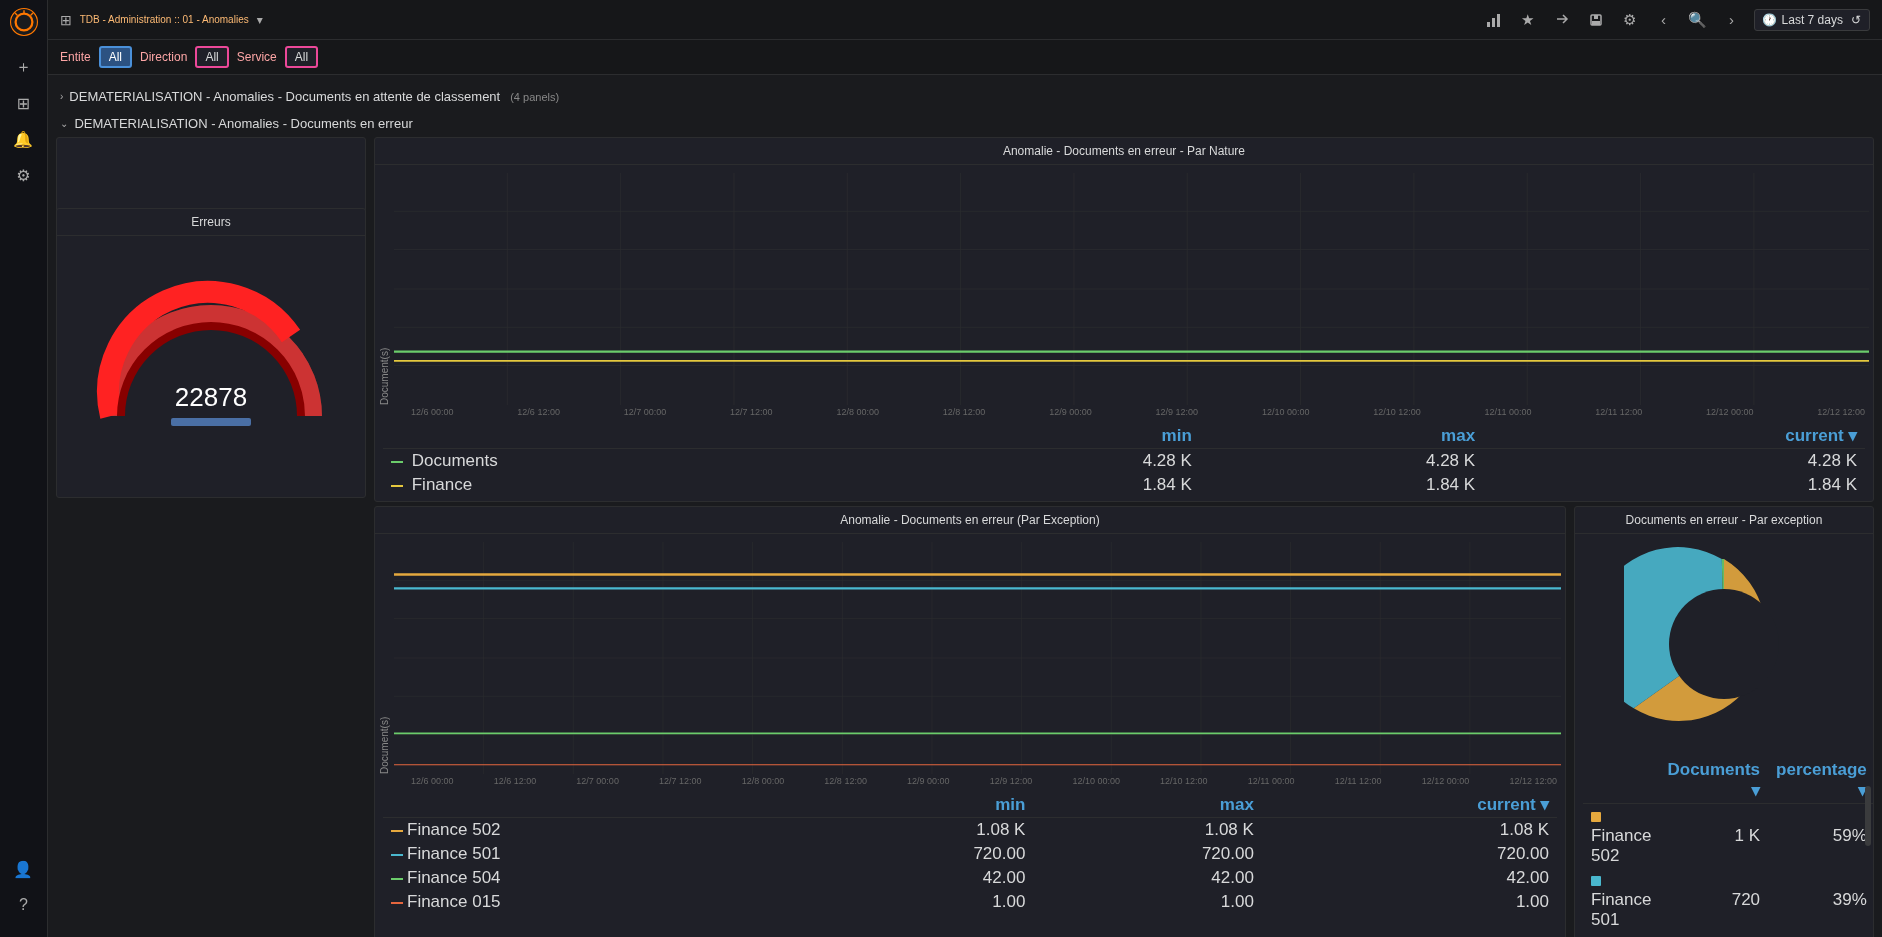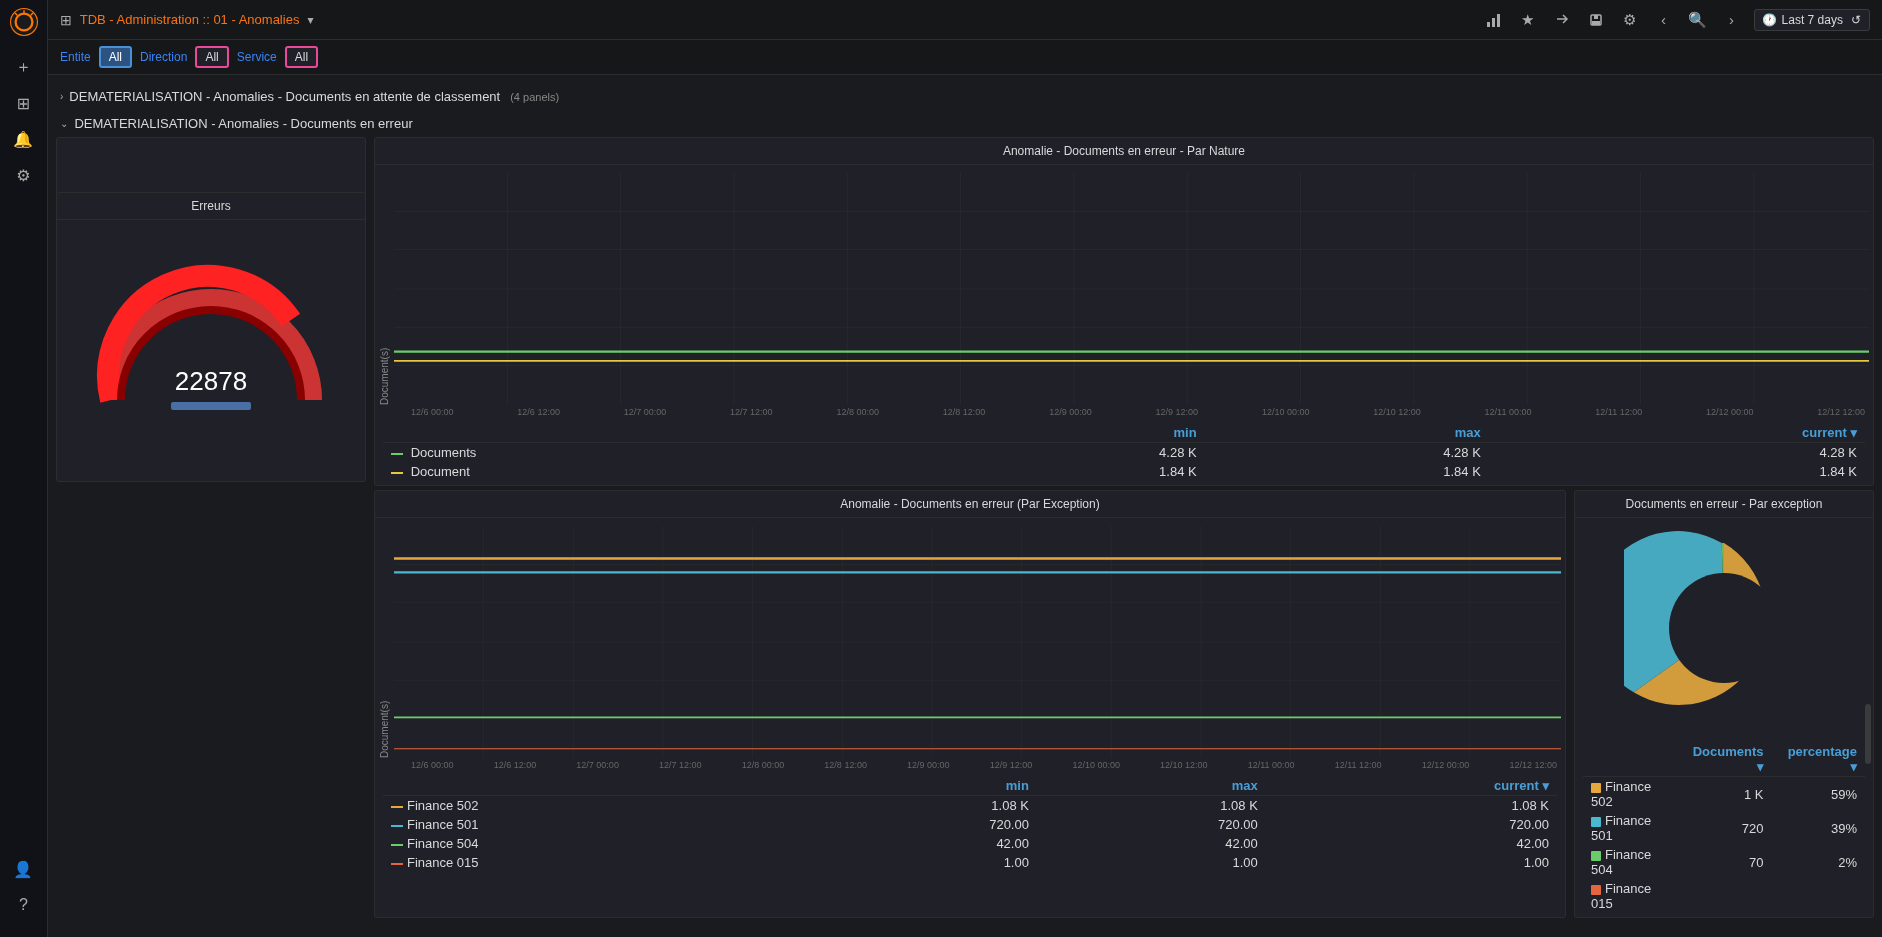--- a/index.html
+++ b/index.html
@@ -73,21 +73,21 @@
     
     #filterbar {
       background: #161719;
       border-bottom: 1px solid #2c2d2f;
       display: flex;
       align-items: center;
       padding: 6px 12px;
       gap: 8px;
     }
     .filter-label {
-      font-size: 12px; color: #3b82f6;
+      font-size: 12px; color: #fca5a5;
     }
     .filter-btn {
       background: #1f2028; border: 2px solid #ec4899;
       border-radius: 3px; padding: 2px 8px;
       color: #d8d9da; cursor: pointer; font-size: 12px;
       display: flex; align-items: center; gap: 3px;
     }
     .filter-btn.active { background: #2c5282; border-color: #4a90d9; color: #fff; }
 
     
@@ -148,21 +148,21 @@
 
     
     .panel-chart {
       flex: 1;
     }
 
     
     .legend-table {
       width: 100%;
       border-collapse: collapse;
-      font-size: 13px;
+      font-size: 17px;
     }
     .legend-table th {
       color: #4a9ed6; padding: 2px 8px; text-align: right;
       border-bottom: 1px solid #2c2d2f;
     }
     .legend-table th:first-child { text-align: left; }
     .legend-table td {
       padding: 2px 8px; text-align: right; color: #d8d9da;
     }
     .legend-table td:first-child { text-align: left; }
@@ -209,21 +209,21 @@
     <div class="sidebar-icon">👤</div>
     <div class="sidebar-icon">?</div>
   </div>
 </div>
 
 <div id="main">
 
   <div id="topbar">
 
     <span style="color:#aaa; font-size:14px;">⊞</span>
-    <span style="font-size:13px; color:#f97316;">TDB - Administration :: 01 - Anomalies</span>
+    <span style="font-size:10px; color:#fdba74;">TDB - Administration :: 01 - Anomalies</span>
     <span style="color:#aaa; cursor:pointer;">▾</span>
 
     <div class="topbar-spacer"></div>
 
     <div class="topbar-icons">
       <div class="topbar-icon-btn">
         <svg width="16" height="16" viewBox="0 0 16 16" fill="currentColor">
           <rect x="1" y="10" width="3" height="5"></rect>
             <rect x="6" y="6" width="3" height="9"></rect>
             <rect x="11" y="2" width="3" height="13"></rect>
@@ -370,21 +370,21 @@
             <tbody>
               <tr>
                 <td><span style="display:inline-block;width:12px;height:2px;background:#6bcc6b;margin-right:4px;vertical-align:middle;"></span>
                   <span>Documents</span></td>
                 <td>4.28 K</td>
                   <td>4.28 K</td>
                   <td>4.28 K</td>
               </tr>
               <tr>
                 <td><span style="display:inline-block;width:12px;height:2px;background:#e5c83e;margin-right:4px;vertical-align:middle;"></span>
-                  <span>Document</span></td>
+                  <span>Finance</span></td>
                 <td>1.84 K</td>
                   <td>1.84 K</td>
                   <td>1.84 K</td>
               </tr>
             </tbody>
           </table>
         </div>
       </div>
     </div>
 

